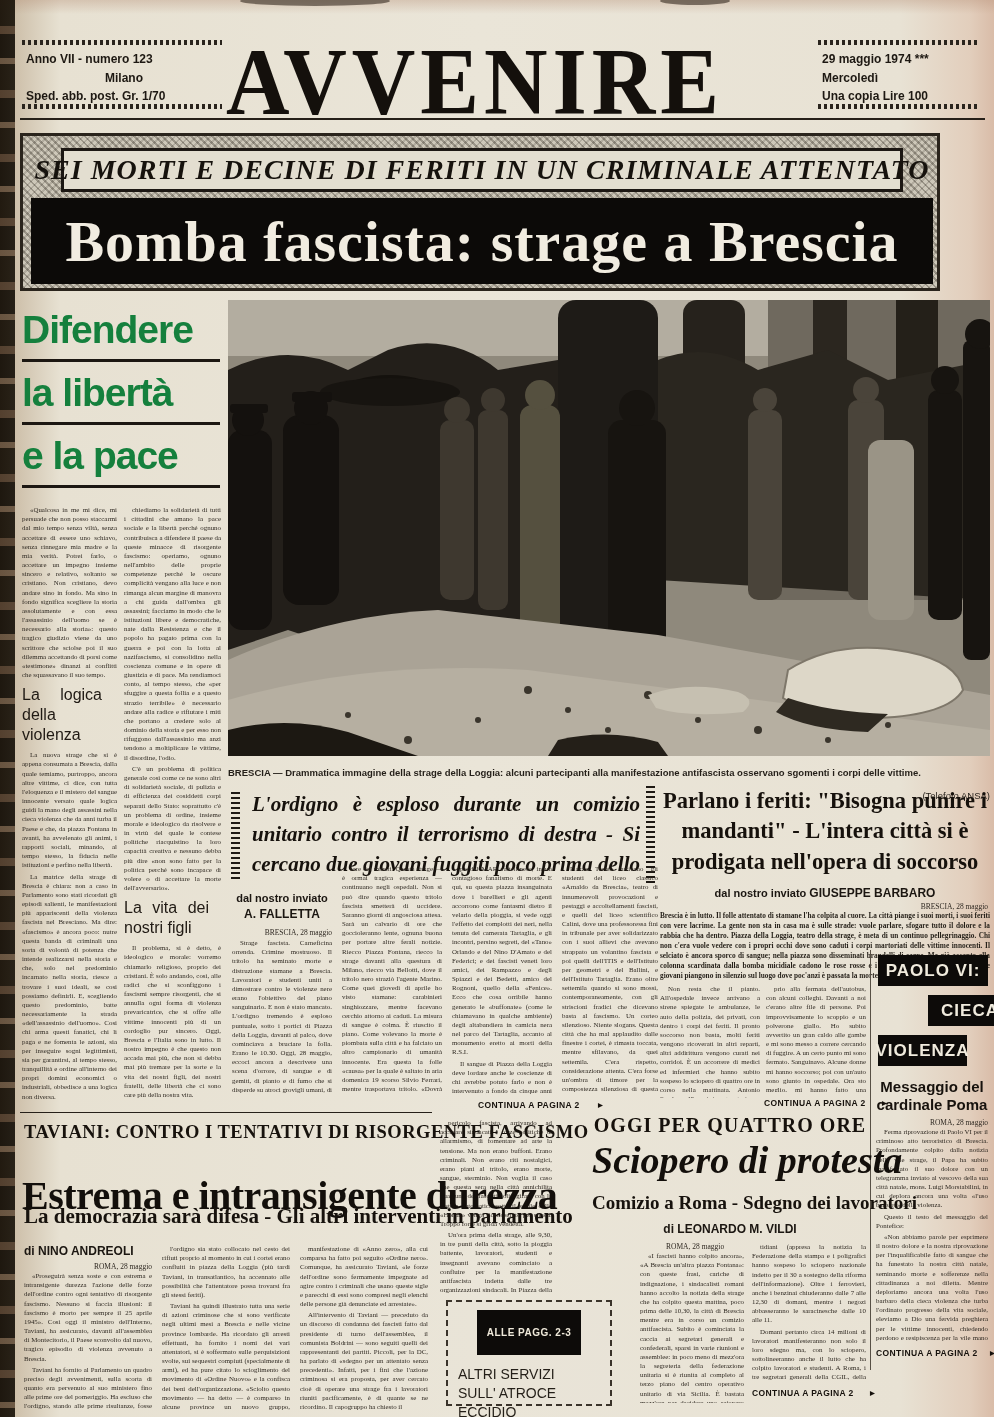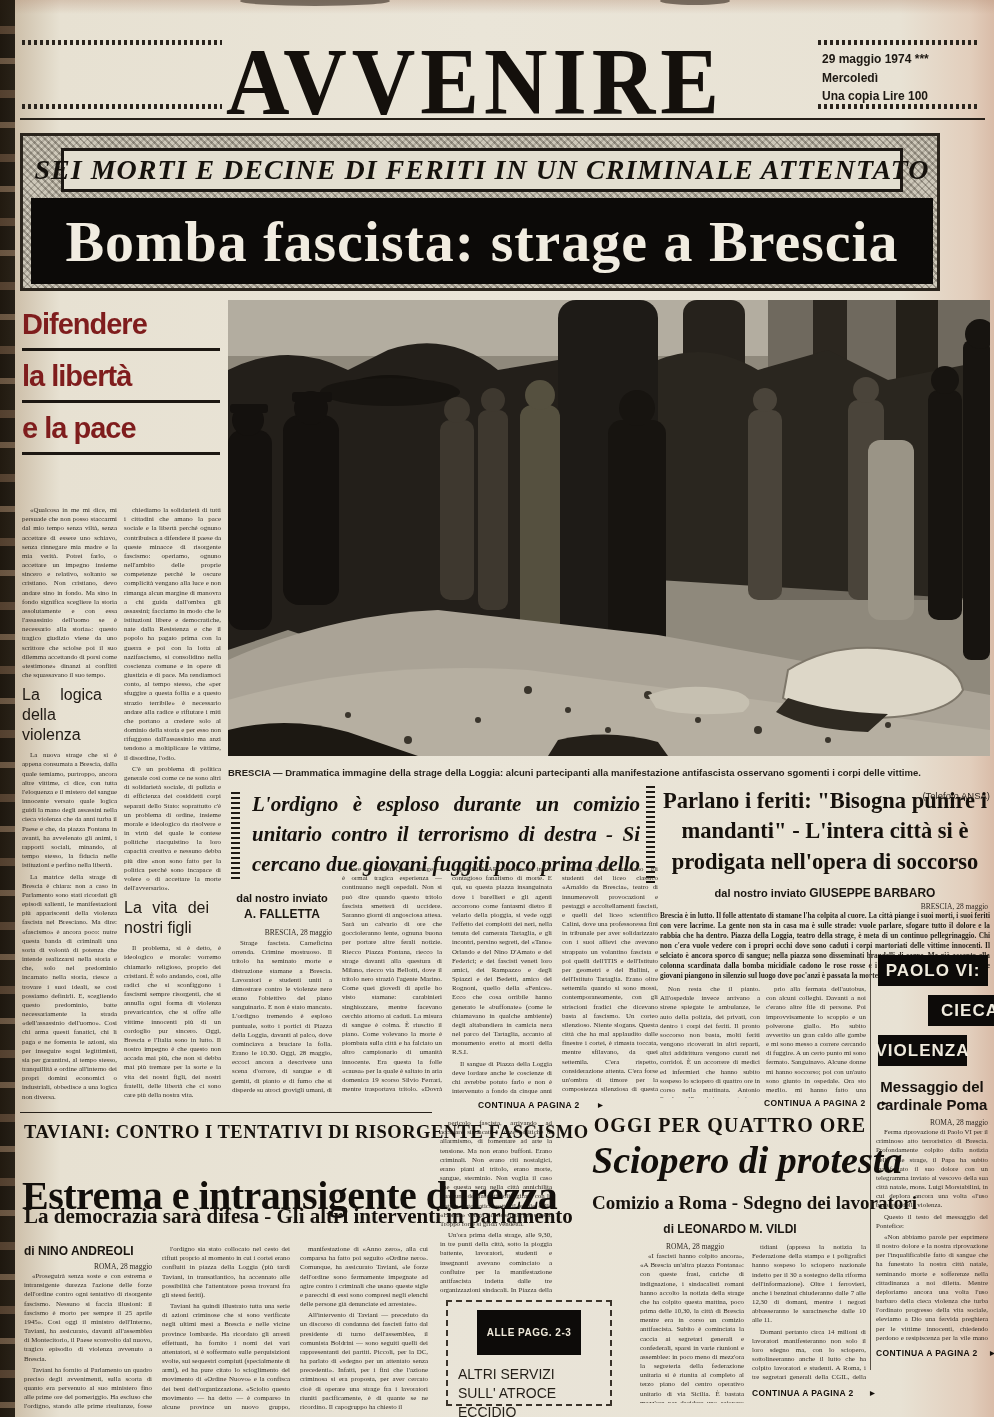--- a/index.html
+++ b/index.html
@@ -30,21 +30,21 @@
   .banner-frame{background:
      repeating-linear-gradient(45deg,rgba(80,74,64,.38) 0 2px,rgba(216,211,198,.25) 2px 5px),
      repeating-linear-gradient(-45deg,rgba(80,74,64,.30) 0 2px,rgba(203,197,183,.2) 2px 5px),#c9c3b4;
      border:3px solid #2a241c;padding-left:36px;}
   .kicker-box{background:#e3ded0;border:3px solid #1c1713;display:flex;align-items:center;justify-content:center;}
   .kicker-text{font-weight:bold;font-style:italic;font-size:28px;letter-spacing:1px;white-space:nowrap;color:#16120d;}
   .headline-box{background:#0c0a08;display:flex;align-items:center;justify-content:center;}
   .headline-text{color:#f1ece0;font-weight:bold;font-size:58px;letter-spacing:1px;white-space:nowrap;}
 
   
-  .ed-line{font-family:"Liberation Sans",sans-serif;font-weight:bold;font-size:29px;color:#7f1d1d;letter-spacing:-1px;}
+  .ed-line{font-family:"Liberation Sans",sans-serif;font-weight:bold;font-size:39px;color:#15803d;letter-spacing:-1px;}
   .ed-rule{height:3px;background:#1c1712;}
   .tiny{font-size:6.9px;line-height:1.33;text-align:justify;color:#2f2922;overflow:hidden;}
   .tiny p{margin:0 0 2px 0;text-indent:8px;}
   .subhead{font-family:"Liberation Sans",sans-serif;font-size:16px;line-height:1.25;color:#201a14;margin:6px 0 5px;text-indent:0;}
 
   
   .photo{background:#8f8a7e;overflow:hidden;}
   .caption{font-family:"Liberation Sans",sans-serif;font-weight:bold;font-size:9.5px;color:#241f19;}
   .credit{font-family:"Liberation Sans",sans-serif;font-size:9.5px;color:#241f19;margin-top:28px;}
 
@@ -78,20 +78,25 @@
 </style>
 </head>
 <body>
 
 <div class="abs page-edge"></div>
 <div class="abs smudge" style="left:240px;top:-4px;width:150px;height:10px;"></div>
 <div class="abs smudge" style="left:660px;top:-3px;width:70px;height:8px;"></div>
 
 <div class="abs" style="left:18px;top:34px;width:968px;height:78px;">
   <div class="abs dashrule" style="left:4px;top:6px;width:200px;"></div>
+  <div class="abs mast-info" style="left:8px;top:16px;width:196px;">
+    <div>Anno VII - numero 123</div>
+    <div style="text-align:center;">Milano</div>
+    <div>Sped. abb. post. Gr. 1/70</div>
+  </div>
   <div class="abs dashrule" style="left:4px;top:70px;width:200px;"></div>
 
   <div class="abs mast-title" style="left:208px;top:-6px;">AVVENIRE</div>
 
   <div class="abs dashrule" style="left:800px;top:6px;width:162px;"></div>
   <div class="abs mast-info" style="left:804px;top:16px;width:158px;">
     <div>29 maggio 1974 ***</div>
     <div>Mercoledì</div>
     <div>Una copia Lire 100</div>
   </div>

